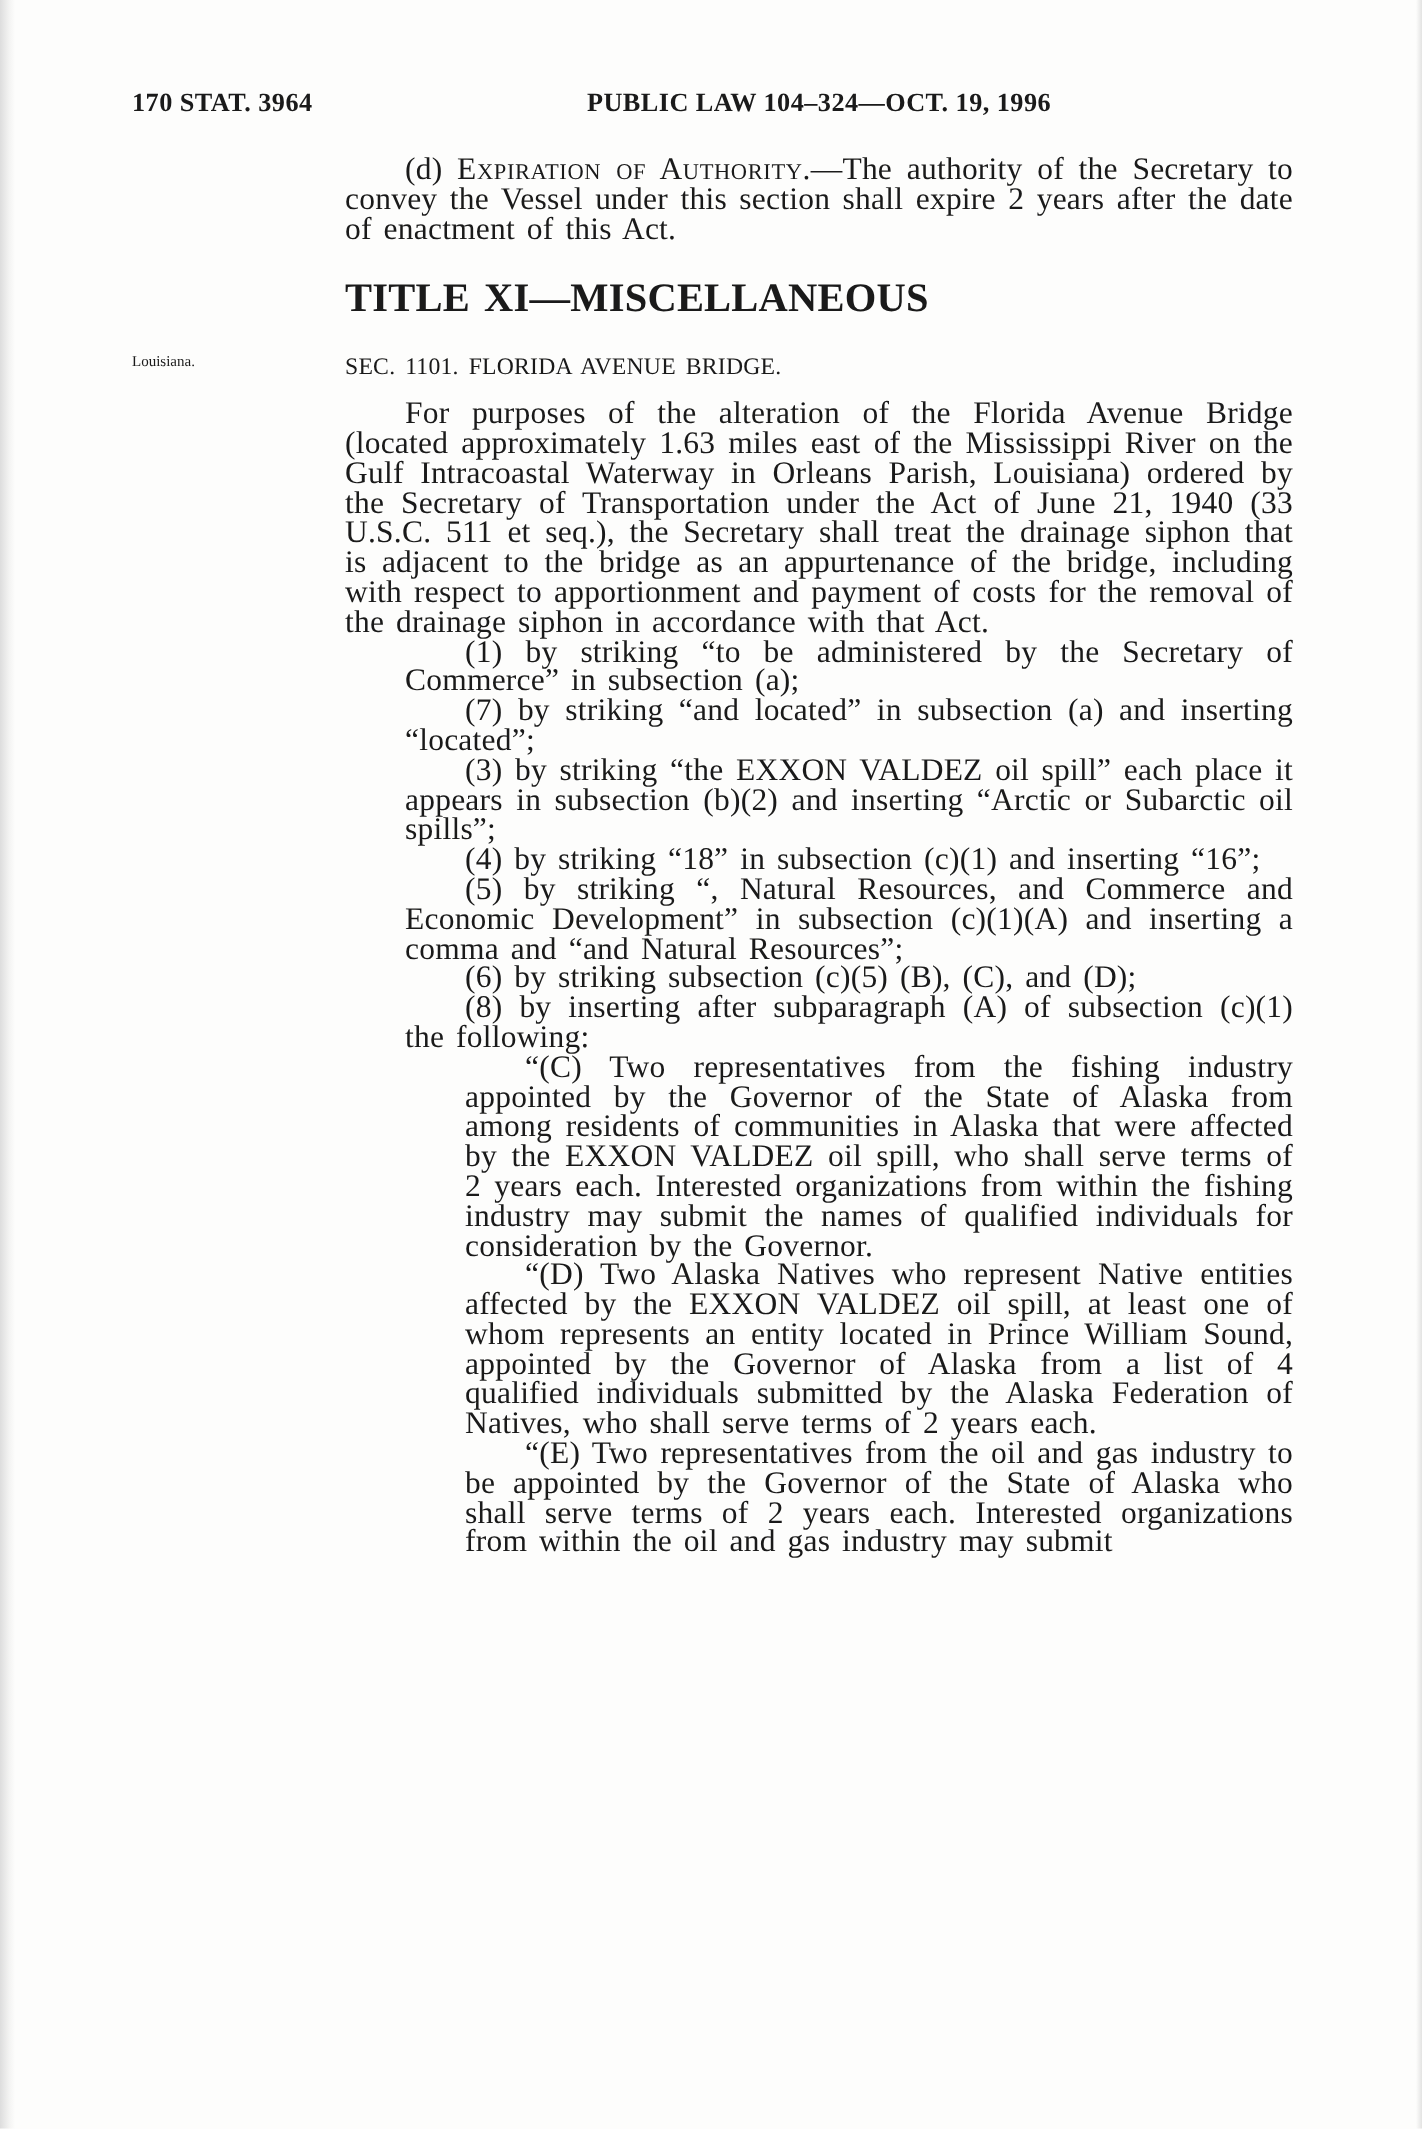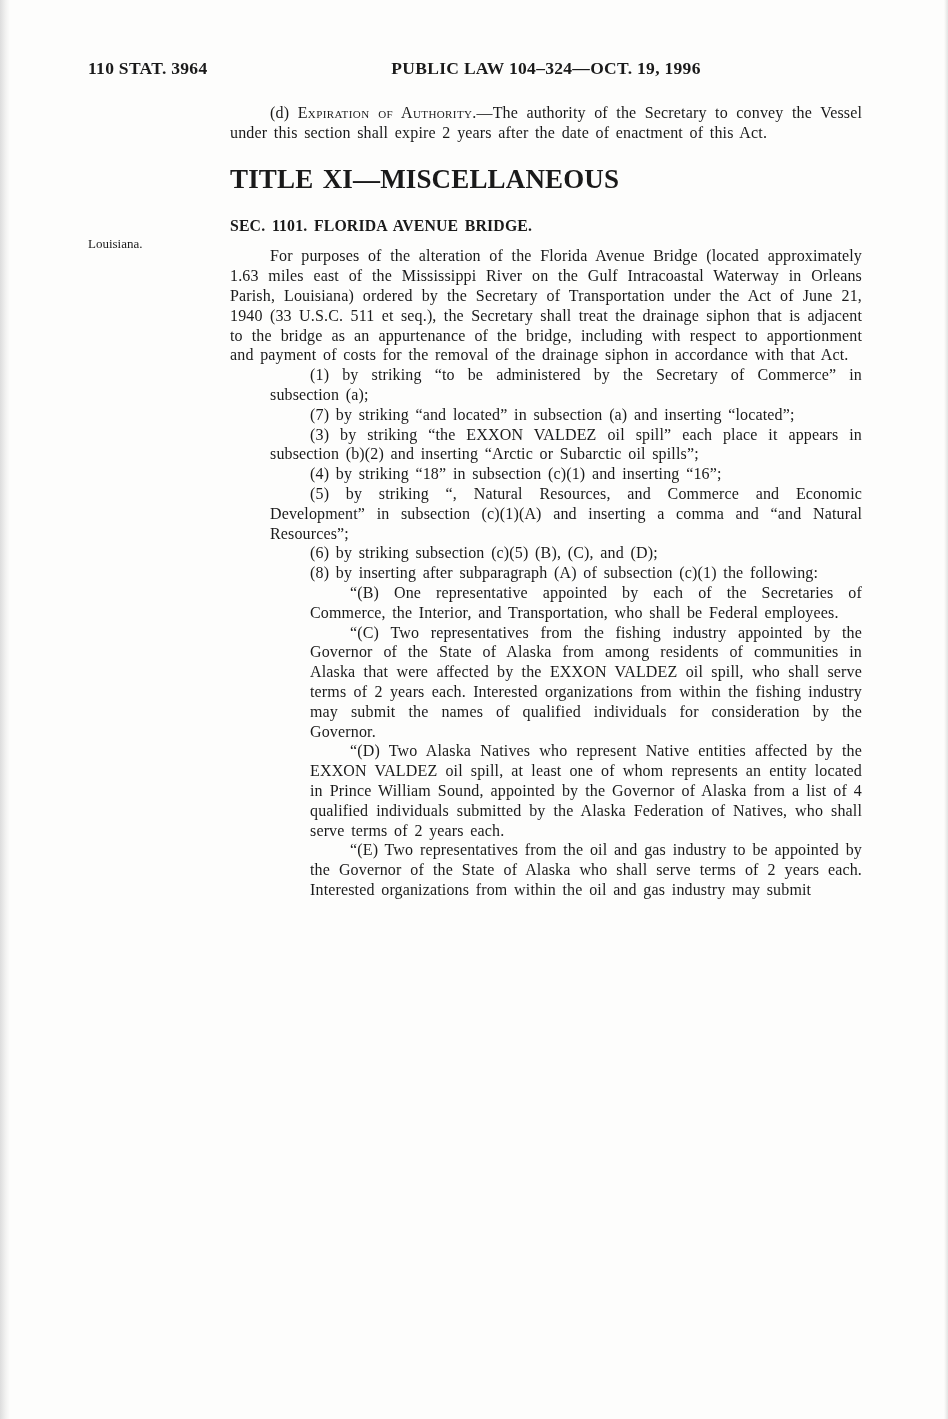--- a/index.html
+++ b/index.html
@@ -51,32 +51,32 @@
     text-align: center;
     font-weight: 700;
     font-size: 17.5px;
     letter-spacing: 0.3px;
     white-space: nowrap;
   }
   .margin-note {
     position: absolute;
     left: 88px;
     top: 236px;
-    font-size: 13px;
+    font-size: 10px;
   }
   .content {
     position: absolute;
     left: 230px;
     top: 103px;
     width: 632px;
   }
   .content p {
     margin: 0;
     text-align: justify;
-    font-size: 16px;
+    font-size: 21px;
     line-height: 19.8px;
     letter-spacing: 0.15px;
     word-spacing: 2.5px;
   }
   .body-para { text-indent: 40px; }
   .item {
     margin-left: 40px !important;
     text-indent: 40px;
   }
   .content p.item { margin: 0 0 0 40px; }
@@ -86,37 +86,37 @@
     text-align: left;
     font-weight: 700;
     font-size: 27px !important;
     line-height: 30px !important;
     letter-spacing: 0.4px;
     margin-top: 21px !important;
     text-indent: 0;
     white-space: nowrap;
   }
   .sec-heading {
-    font-weight: 700;
+    font-weight: 400;
     font-size: 15.8px !important;
     letter-spacing: 0.2px;
     text-align: center;
     text-indent: 0;
   }
   .content p.sec-heading-1101 { margin: 22px 0 11px 0; }
   .content p.sec-heading-1102 { margin: 13px 0 9px 0; }
 </style>
 </head>
 <body>
 
 <div class="scan-edge-left"></div>
 <div class="scan-edge-right"></div>
 
 <div class="page-header">
-  <span class="stat-number">110 STAT. 3964</span>
+  <span class="stat-number">170 STAT. 3964</span>
   <span class="law-title">PUBLIC LAW 104–324—OCT. 19, 1996</span>
 </div>
 
 <span class="margin-note">Louisiana.</span>
 
 <div class="content">
 
   <p class="body-para"><span>(d) </span><span class="smallcaps">Expiration of Authority</span><span>.—The authority of the Secretary to convey the Vessel under this section shall expire 2 years after the date of enactment of this Act.</span></p>
 
   <p class="title-xi">TITLE XI—MISCELLANEOUS</p>
@@ -128,18 +128,17 @@
 
 
   <p class="item">(1) by striking “to be administered by the Secretary of Commerce” in subsection (a);</p>
   <p class="item">(7) by striking “and located” in subsection (a) and inserting “located”;</p>
   <p class="item">(3) by striking “the EXXON VALDEZ oil spill” each place it appears in subsection (b)(2) and inserting “Arctic or Subarctic oil spills”;</p>
   <p class="item">(4) by striking “18” in subsection (c)(1) and inserting “16”;</p>
   <p class="item">(5) by striking “, Natural Resources, and Commerce and Economic Development” in subsection (c)(1)(A) and inserting a comma and “and Natural Resources”;</p>
   <p class="item">(6) by striking subsection (c)(5) (B), (C), and (D);</p>
   <p class="item">(8) by inserting after subparagraph (A) of subsection (c)(1) the following:</p>
 
-  <p class="subpara">“(B) One representative appointed by each of the Secretaries of Commerce, the Interior, and Transportation, who shall be Federal employees.</p>
   <p class="subpara">“(C) Two representatives from the fishing industry appointed by the Governor of the State of Alaska from among residents of communities in Alaska that were affected by the EXXON VALDEZ oil spill, who shall serve terms of 2 years each. Interested organizations from within the fishing industry may submit the names of qualified individuals for consideration by the Governor.</p>
   <p class="subpara">“(D) Two Alaska Natives who represent Native entities affected by the EXXON VALDEZ oil spill, at least one of whom represents an entity located in Prince William Sound, appointed by the Governor of Alaska from a list of 4 qualified individuals submitted by the Alaska Federation of Natives, who shall serve terms of 2 years each.</p>
   <p class="subpara">“(E) Two representatives from the oil and gas industry to be appointed by the Governor of the State of Alaska who shall serve terms of 2 years each. Interested organizations from within the oil and gas industry may submit</p>
 
 </div>
 
 </body></html>

